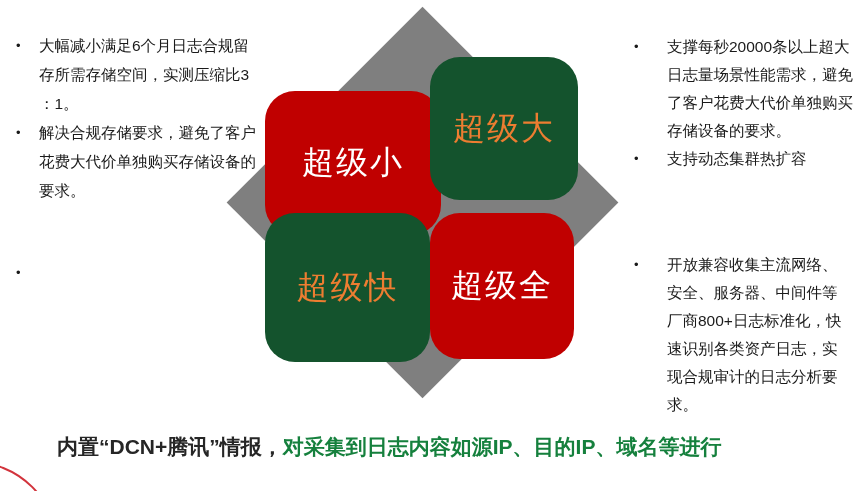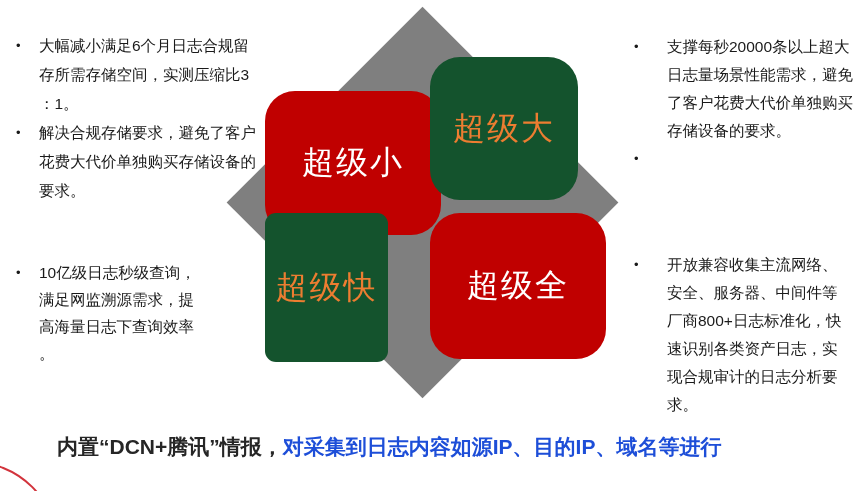--- a/index.html
+++ b/index.html
@@ -23,22 +23,22 @@
   .tile{
     position:absolute;
     border-radius:30px;
     display:flex;align-items:center;justify-content:center;
     font-size:32px;letter-spacing:2px;
   }
   .tile-red{background:#C00000;color:#ffffff;}
   .tile-blue{background:#14532d;color:#ED7D31;}
   .tile-tl{left:265px;top:64px;width:176px;height:144px;margin-top:27px;}
   .tile-tr{left:430px;top:57px;width:148px;height:143px;}
-  .tile-bl{left:265px;top:213px;width:123px;height:149px;border-radius:11px;}
-  .tile-br{left:430px;top:213px;width:176px;height:146px;}
+  .tile-bl{left:265px;top:213px;width:165px;height:149px;}
+  .tile-br{left:430px;top:213px;width:144px;height:146px;}
   
   .notes{
     position:absolute;
     font-size:15.5px;
     color:#1a1a1a;
     line-break:anywhere;
     word-break:break-all;
   }
   .notes-left-top{left:14px;top:31px;width:243px;line-height:29px;}
   .notes-left-bottom{left:14px;top:259px;width:185px;line-height:27px;}
@@ -55,21 +55,21 @@
   }
   
   .footer{
     position:absolute;
     left:38px;top:434px;width:800px;
     font-size:21px;line-height:25px;
     font-weight:600;
     text-indent:19px;
     color:#262626;
   }
-  .footer-red{color:#1d4ed8;}
+  .footer-red{color:#15803d;}
   
   .corner-arc{
     position:absolute;
     left:-114px;top:461px;
     width:168px;height:168px;
     border:2.5px solid #D2333C;
     border-radius:50%;
     background:transparent;
   }
 </style>
@@ -100,31 +100,31 @@
     </div>
     <div class="bullet-item">
       <span class="bullet-dot">•</span>
       <span>解决合规存储要求，避免了客户花费大代价单独购买存储设备的要求。</span>
     </div>
   </div>
 
   <div class="notes notes-left-bottom">
     <div class="bullet-item">
       <span class="bullet-dot">•</span>
-      <span>10亿级日志秒级查询，满足网监溯源需求，提高海量日志下查询效率。</span>
     </div>
   </div>
 
   <div class="notes notes-right-top">
     <div class="bullet-item">
       <span class="bullet-dot">•</span>
       <span>支撑每秒20000条以上超大日志量场景性能需求，避免了客户花费大代价单独购买存储设备的要求。</span>
     </div>
     <div class="bullet-item">
       <span class="bullet-dot">•</span>
+      <span>支持动态集群热扩容</span>
     </div>
   </div>
 
   <div class="notes notes-right-bottom">
     <div class="bullet-item">
       <span class="bullet-dot">•</span>
       <span>开放兼容收集主流网络、安全、服务器、中间件等厂商800+日志标准化，快速识别各类资产日志，实现合规审计的日志分析要求。</span>
     </div>
   </div>
 

